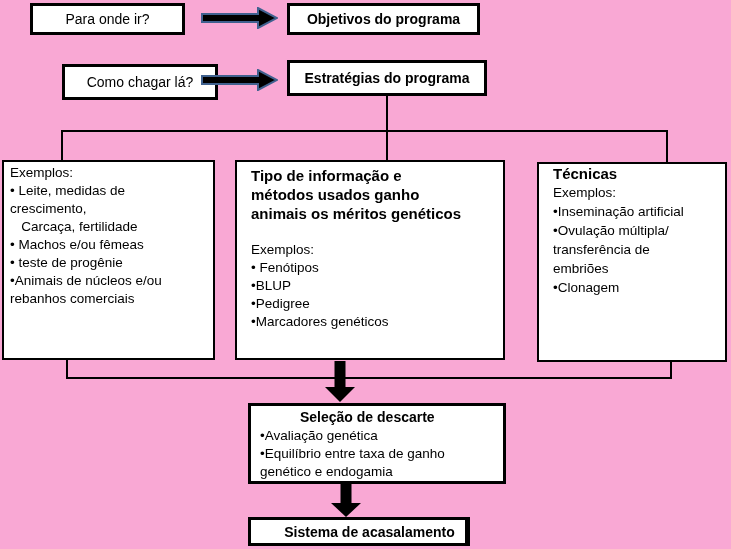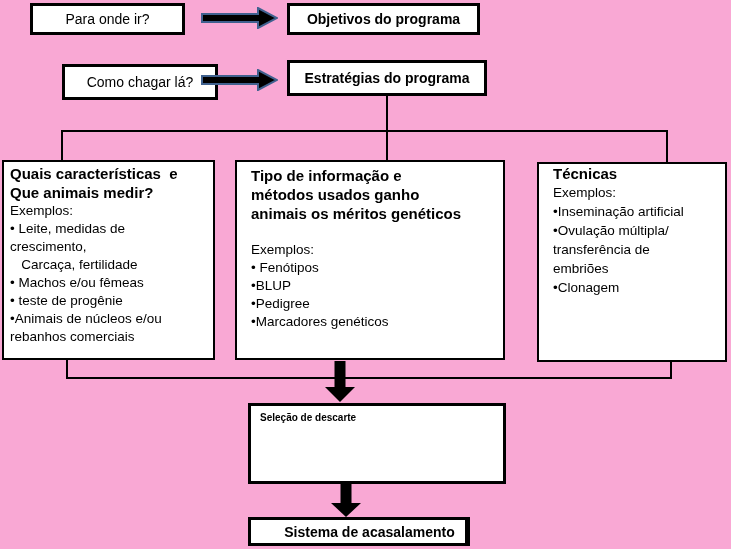--- a/index.html
+++ b/index.html
@@ -29,21 +29,21 @@
   .branch {
     border-width: 2px;
     font-size: 13.5px;
   }
   .btitle { font-weight: bold; font-size: 15px; line-height: 19px; }
   .bbody { line-height: 18px; }
   .line { white-space: pre; }
   .gap-top { margin-top: 18px; }
   .connector { position: absolute; background: #000000; }
   .svgarrow { position: absolute; display: block; }
-  .sel-title { font-weight: bold; font-size: 10px; line-height: 19px; }
+  .sel-title { font-weight: bold; font-size: 14px; line-height: 19px; margin-left: 40px; }
 </style>
 </head>
 <body>
 
 <div class="canvas">
 
   <div class="box center-box" style="left:30px; top:3px; width:155px; height:32px;">
     <span>Para onde ir?</span>
   </div>
 
@@ -67,24 +67,20 @@
     <span>Estratégias do programa</span>
   </div>
 
   <div class="connector" style="left:386px; top:96px; width:2px; height:36px;"></div>
   <div class="connector" style="left:61px; top:130px; width:607px; height:2px;"></div>
   <div class="connector" style="left:61px; top:132px; width:2px; height:28px;"></div>
   <div class="connector" style="left:386px; top:132px; width:2px; height:28px;"></div>
   <div class="connector" style="left:666px; top:132px; width:2px; height:30px;"></div>
 
   <div class="box branch" style="left:2px; top:160px; width:213px; height:200px; padding:2px 4px 0 6px;">
-    <div class="btitle">
-      <div class="line">Quais características  e</div>
-      <div class="line">Que animais medir?</div>
-    </div>
     <div class="bbody">
       <div class="line">Exemplos:</div>
       <div class="line">• Leite, medidas de</div>
       <div class="line">crescimento,</div>
       <div class="line">   Carcaça, fertilidade</div>
       <div class="line">• Machos e/ou fêmeas</div>
       <div class="line">• teste de progênie</div>
       <div class="line">•Animais de núcleos e/ou</div>
       <div class="line">rebanhos comerciais</div>
     </div>
@@ -123,20 +119,25 @@
   <div class="connector" style="left:66px; top:377px; width:606px; height:2px;"></div>
   <div class="connector" style="left:670px; top:362px; width:2px; height:16px;"></div>
 
   <svg class="svgarrow" style="left:325px; top:361px;" width="30" height="41" viewBox="0 0 30 41">
     <rect x="9.5" y="0" width="11" height="27" fill="#000000"></rect>
     <polygon points="0,26 30,26 15,41" fill="#000000"></polygon>
   </svg>
 
   <div class="box" style="left:248px; top:403px; width:258px; height:81px; padding:2px 8px 0 9px; font-size:13.5px;">
     <div class="sel-title line">Seleção de descarte</div>
+    <div class="bbody">
+      <div class="line">•Avaliação genética</div>
+      <div class="line">•Equilíbrio entre taxa de ganho</div>
+      <div class="line">genético e endogamia</div>
+    </div>
   </div>
 
   <svg class="svgarrow" style="left:331px; top:484px;" width="30" height="33" viewBox="0 0 30 33">
     <rect x="9.5" y="0" width="11" height="20" fill="#000000"></rect>
     <polygon points="0,19 30,19 15,33" fill="#000000"></polygon>
   </svg>
 
   <div class="box bold" style="left:248px; top:517px; width:222px; height:29px; border-right-width:5px; display:flex; align-items:center; padding-left:23px; font-size:14px;">
     <span class="line">Sistema de acasalamento</span>
   </div>

